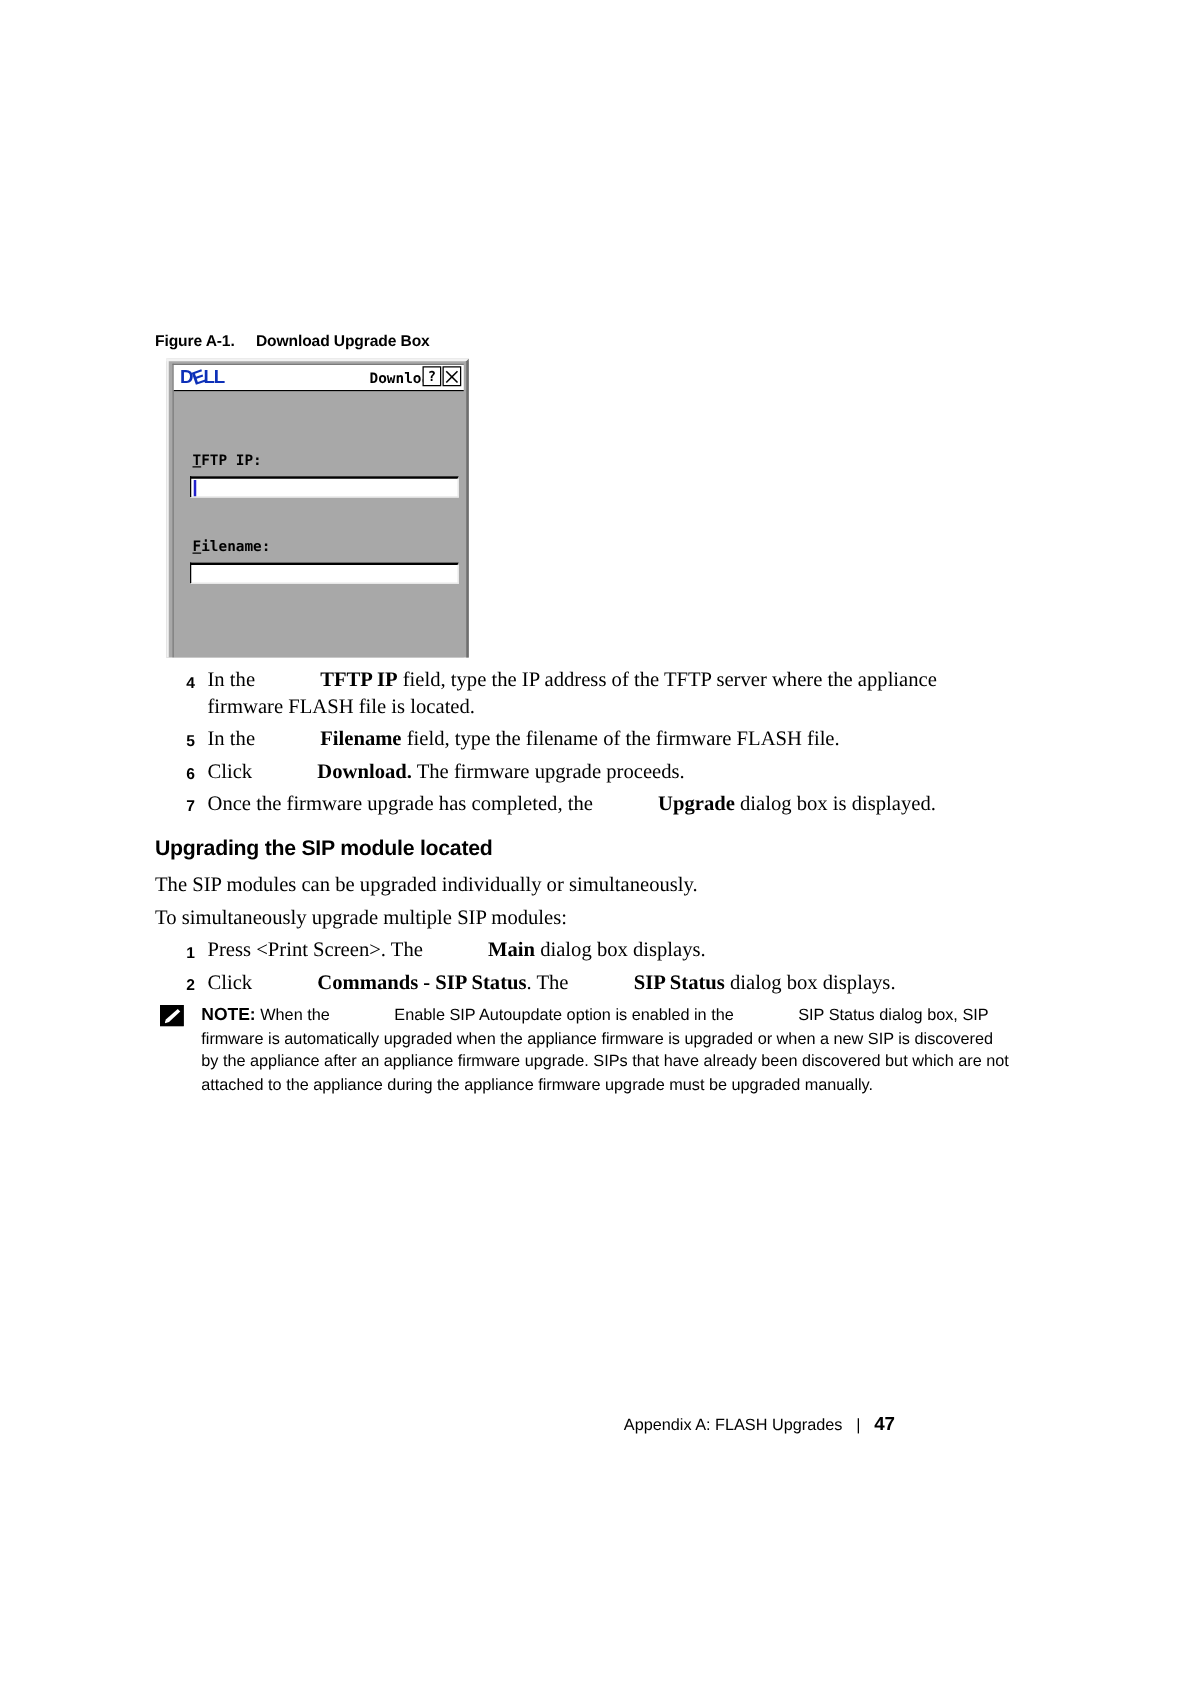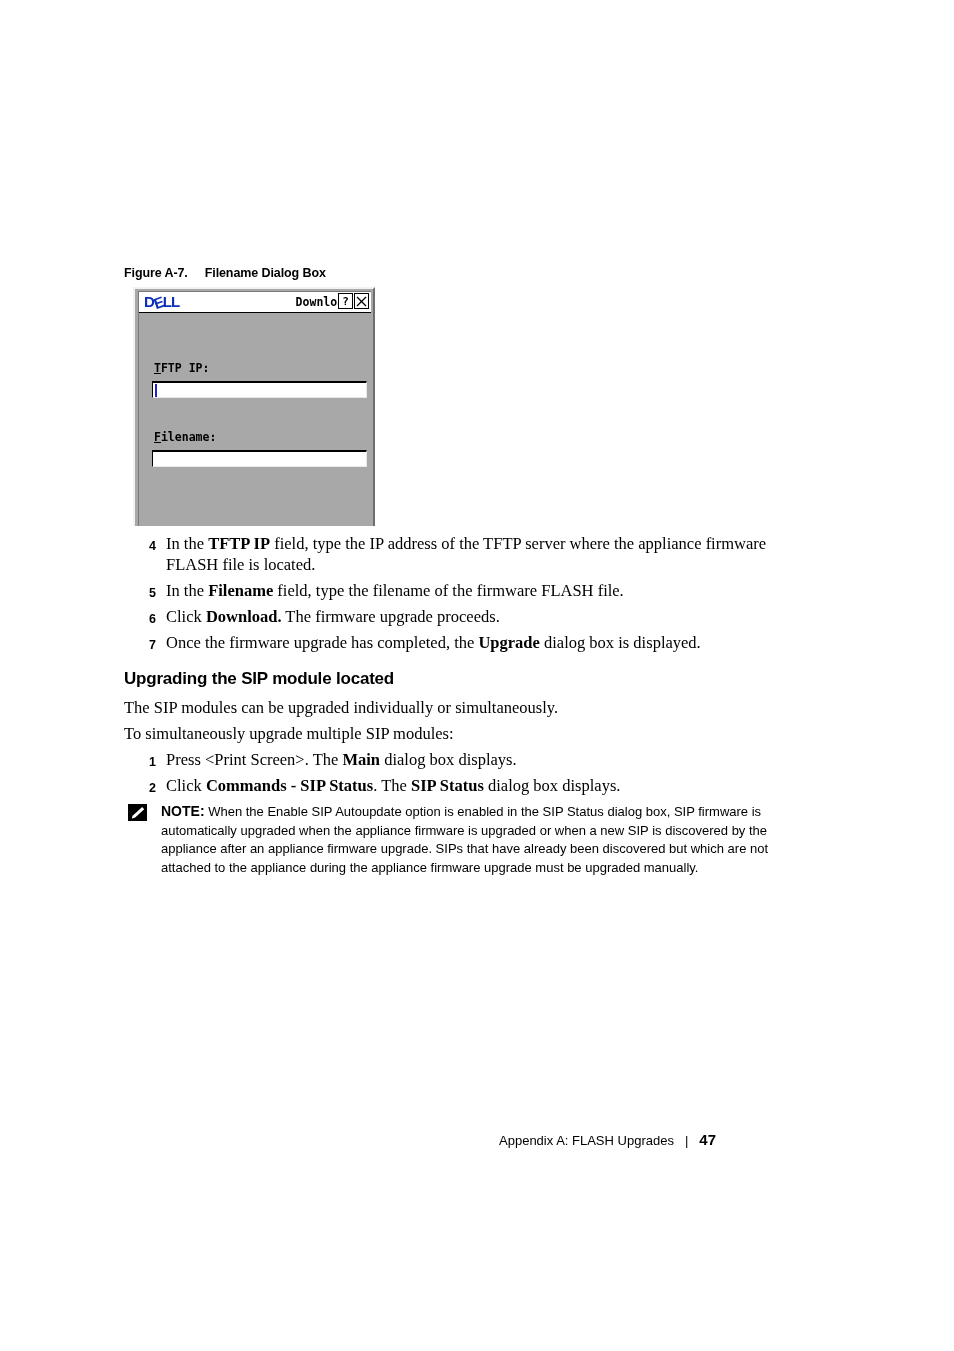--- a/index.html
+++ b/index.html
@@ -176,21 +176,21 @@
     position: absolute;
     left: 0;
     top: 0;
     width: 16px;
     text-align: right;
     font-family: "Liberation Sans", sans-serif;
     font-weight: bold;
     font-size: 12.5px;
     padding-top: 3px;
   }
-  b, strong { font-weight: bold; }
+  b, strong { font-weight: bold; margin-left: 48px; }
 
   .section-head {
     position: absolute;
     font-family: "Liberation Sans", sans-serif;
     font-weight: bold;
     font-size: 17px;
     color: #000;
     letter-spacing: -0.2px;
   }
 
@@ -245,21 +245,21 @@
     font-weight: bold;
     font-size: 15px;
   }
 </style>
 </head>
 <body>
 
 <div class="page">
 
   <div class="fig-caption">
-    <span class="fig-num">Figure A-7.</span><span>Filename Dialog Box</span>
+    <span class="fig-num">Figure A-1.</span><span>Download Upgrade Box</span>
   </div>
 
   <div class="dialog-wrap">
     <div class="dialog-inner">
 
       <div class="titlebar">
         <span class="dell-logo">D<span class="e">E</span>LL</span>
         <span class="title-text">Download</span>
         <span class="title-btns">
           <span class="title-btn">?</span>

